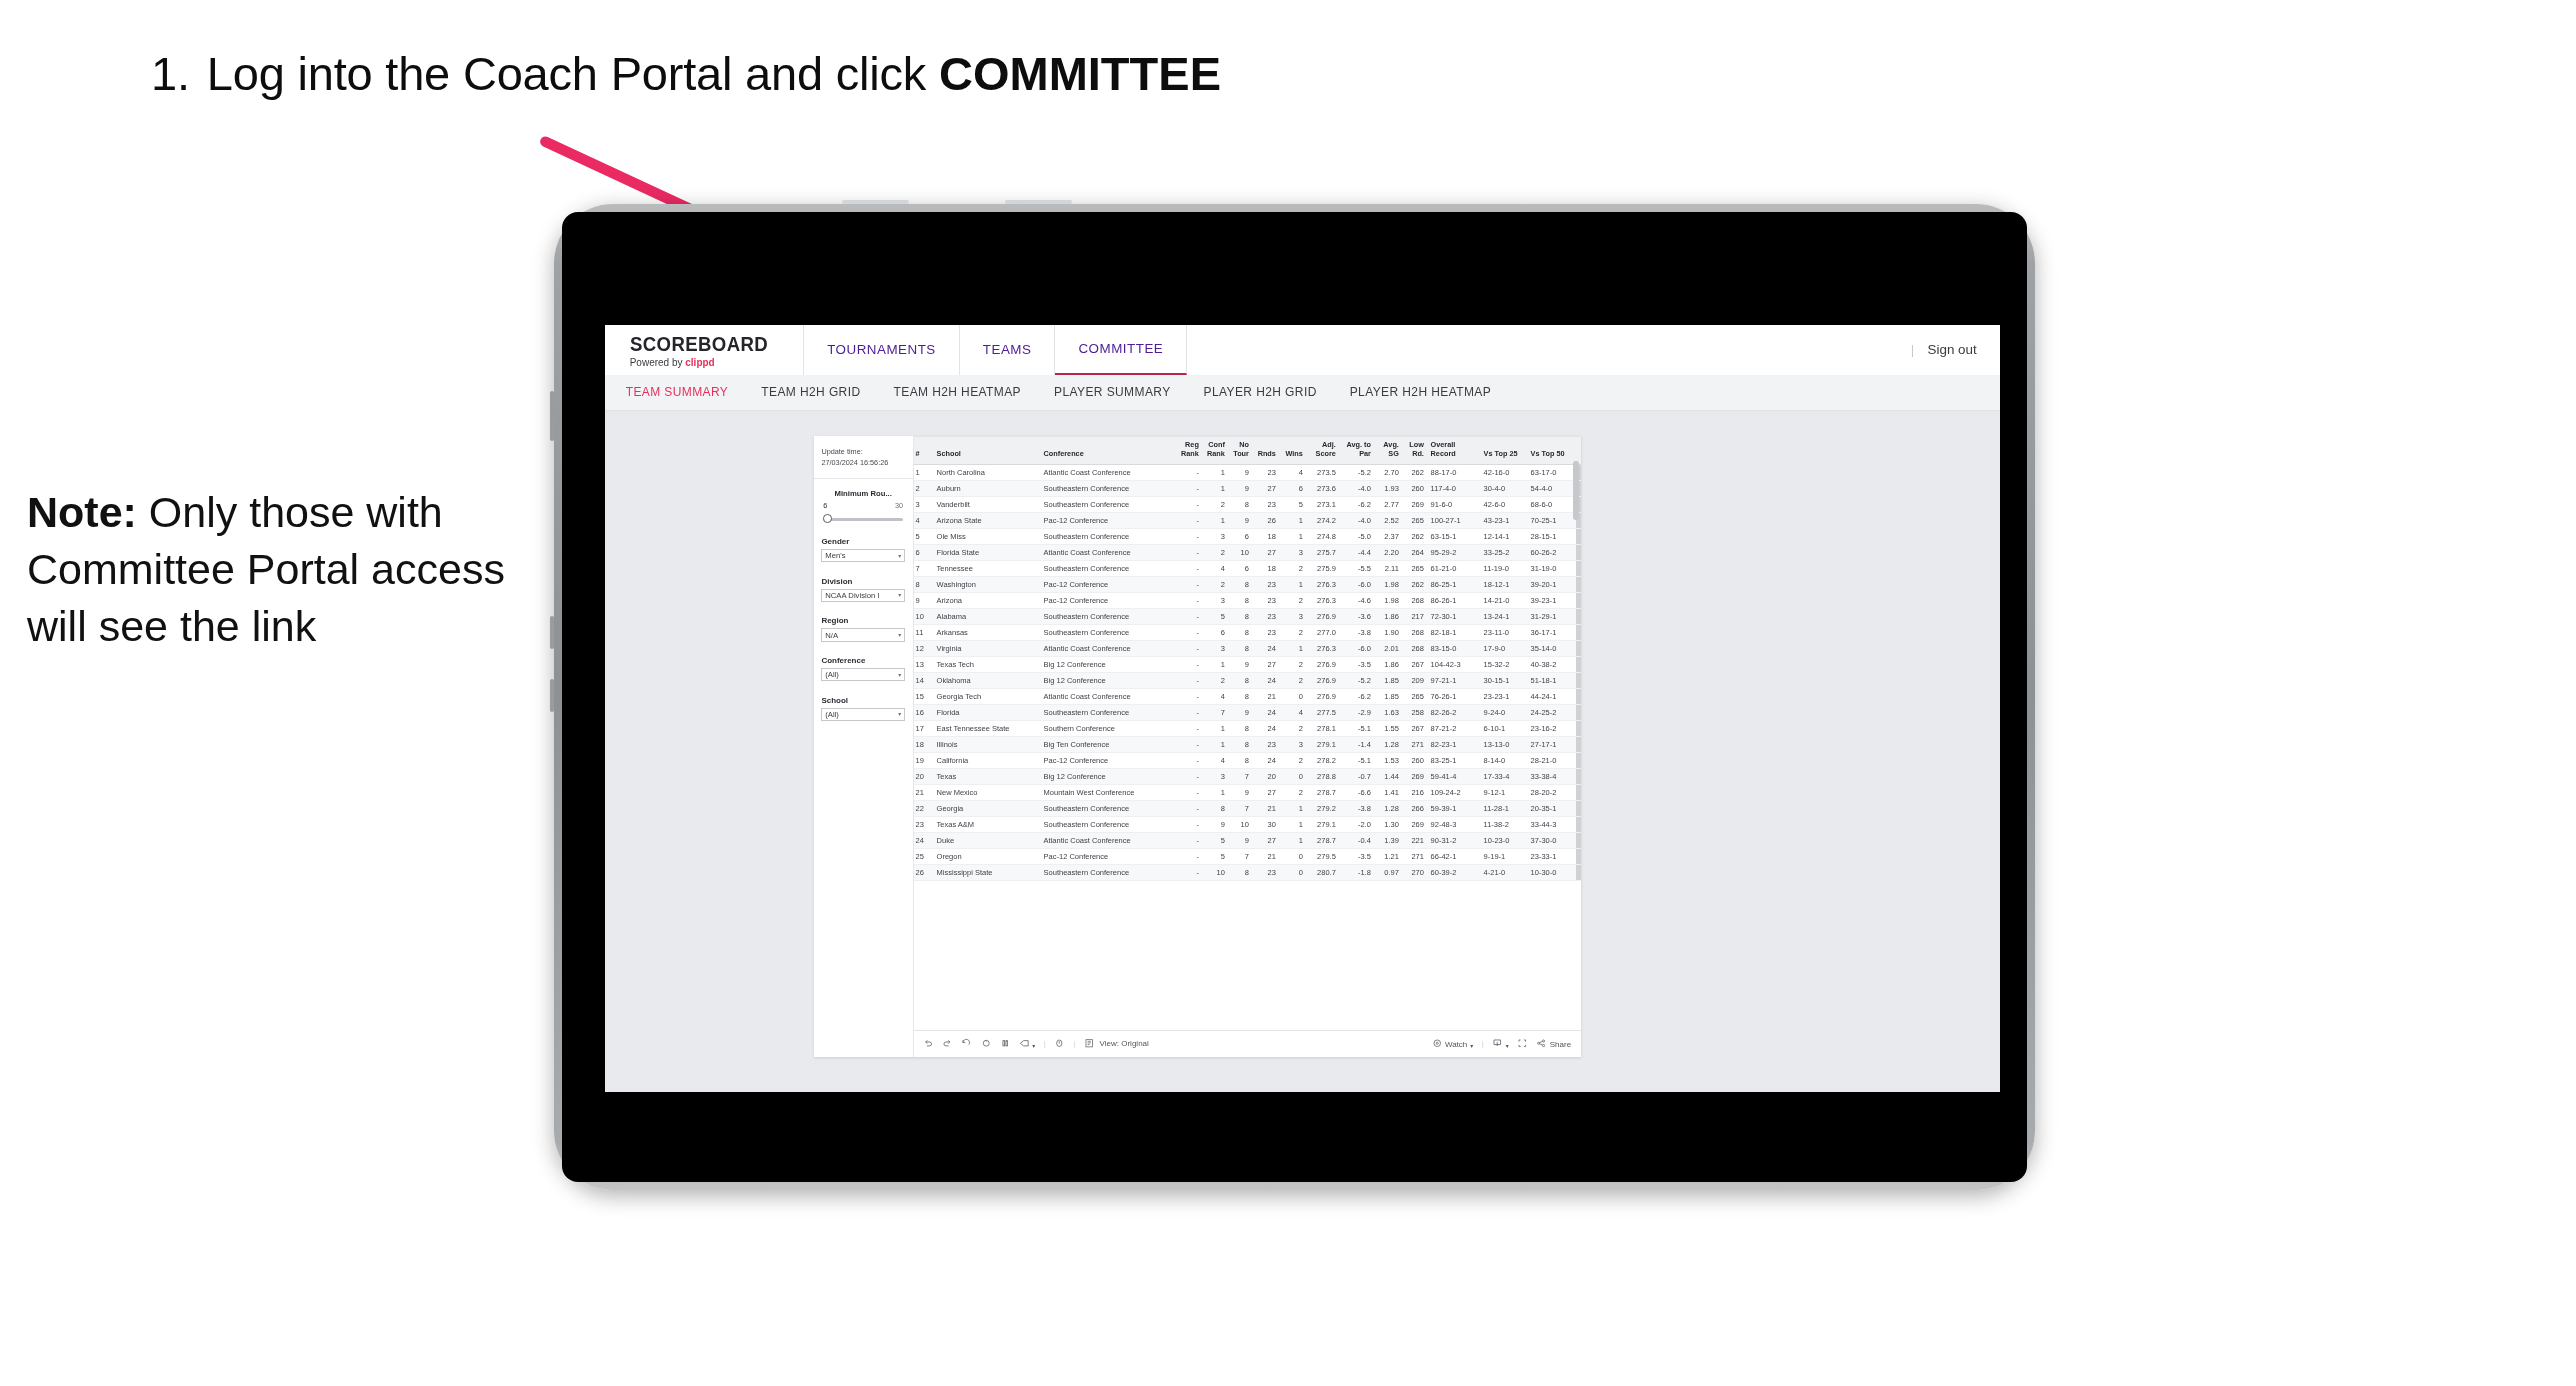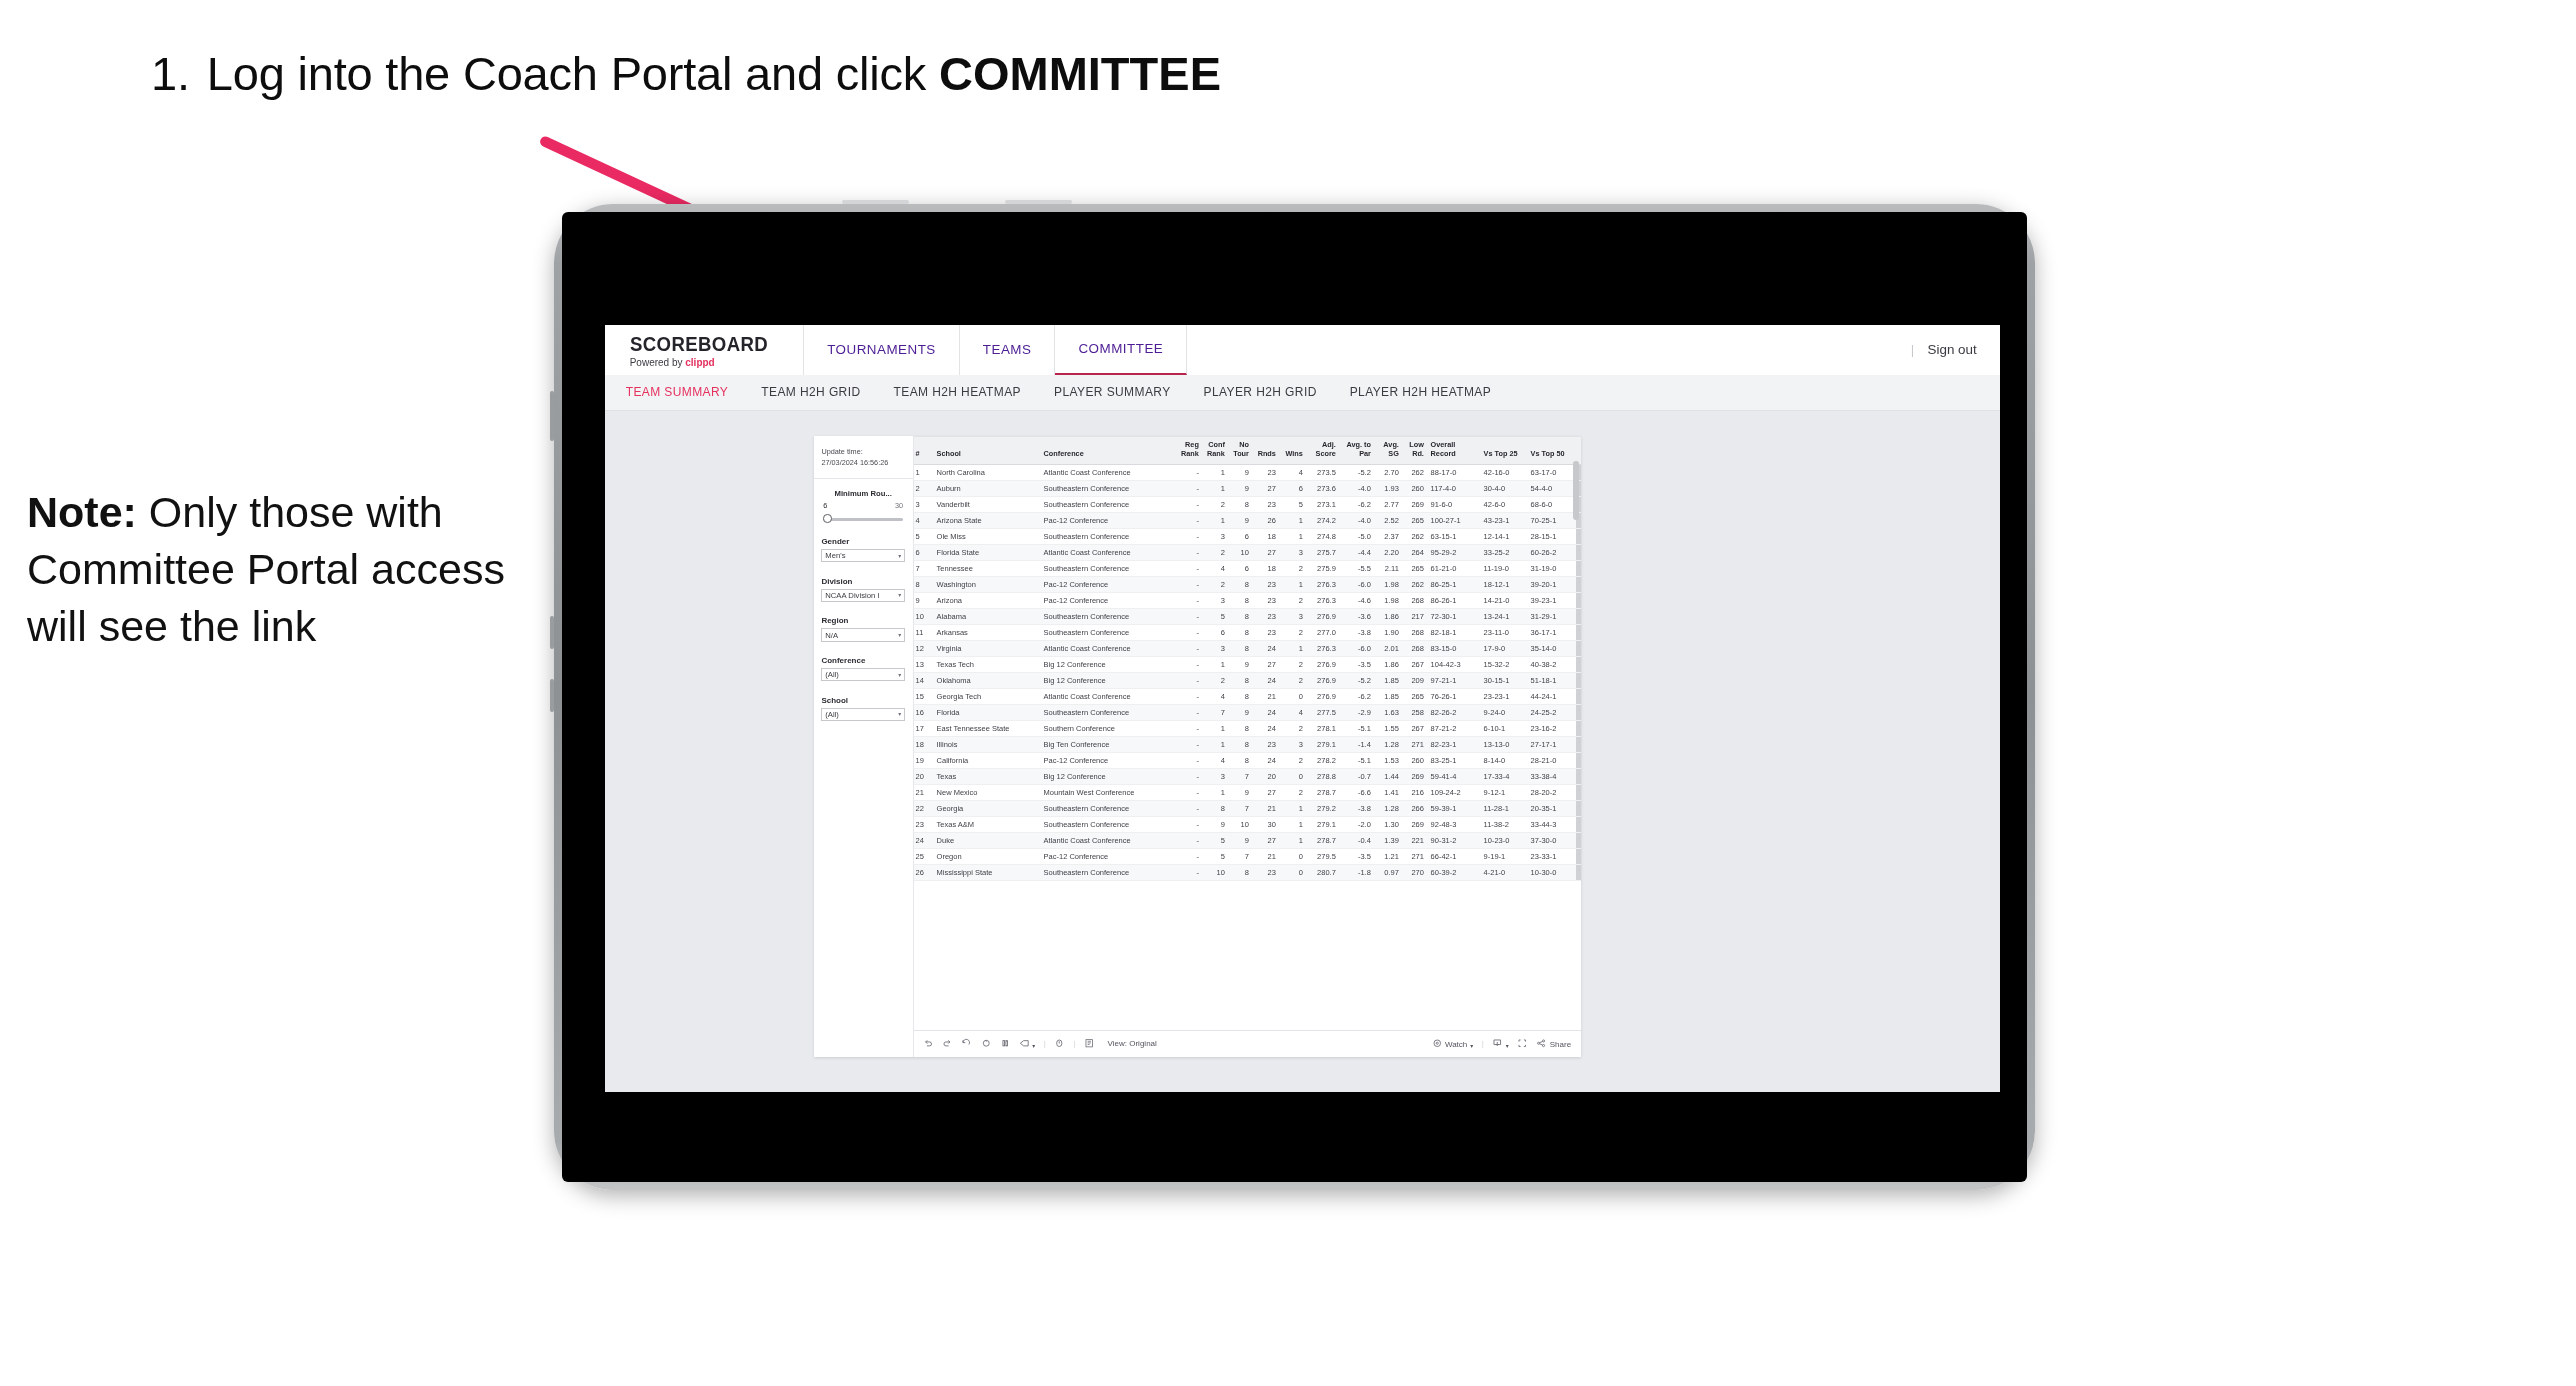--- a/index.html
+++ b/index.html
@@ -36,21 +36,21 @@
     position:absolute; left:554px; top:204px;
     width:1481px; height:986px;
     border-radius:59px;
     background:linear-gradient(180deg,#b9bbbd 0%,#9fa2a5 6%,#8e9194 50%,#a8abae 95%,#c2c4c6 100%);
     padding:7.7px;
     box-shadow:0 5.8px 21px rgba(0,0,0,0.30);
   }
   #tablet-screen-bezel {
     width:100%; height:100%;
     background:#000000;
-    border-radius:6px;
+    border-radius:16px;
     position:relative;
     overflow:hidden;
   }
   
   .antenna { position:absolute; background:#d3d5d7; height:3.8px; border-radius:1.9px; }
   .side-btn { position:absolute; background:#9a9da0; border-radius:1.9px; width:3.8px; }
 
   #app {
     position:absolute;
     left:43px; top:113px;
@@ -154,21 +154,21 @@
   #dash-foot {
     height:27px; border-top:1px solid #e3e4e7; background:#fff;
     display:flex; align-items:center; padding:0 9.6px; gap:8.6px;
     font-size:8px; color:#55555e;
   }
   #dash-foot .sep { color:#d2d3d7; }
   #dash-foot .grow { flex:1; }
   .ficon { width:10.5px; height:10.5px; display:inline-block; color:#6a6a73; }
   .fbtn { display:flex; align-items:flex-end; gap:2.9px; cursor:pointer; }
   .fbtn .caret { font-size:5.8px; }
-  #view-orig { display:flex; align-items:center; gap:13px; cursor:pointer; }
+  #view-orig { display:flex; align-items:center; gap:5px; cursor:pointer; }
 </style>
 </head>
 <body>
 
 <div id="slide-heading">
   <span class="num">1.</span><span>Log into the Coach Portal and click </span><span class="strong">COMMITTEE</span>
 </div>
 
 <div id="slide-note">
   <b>Note:</b><span> Only those with Committee Portal access will see the link</span>

